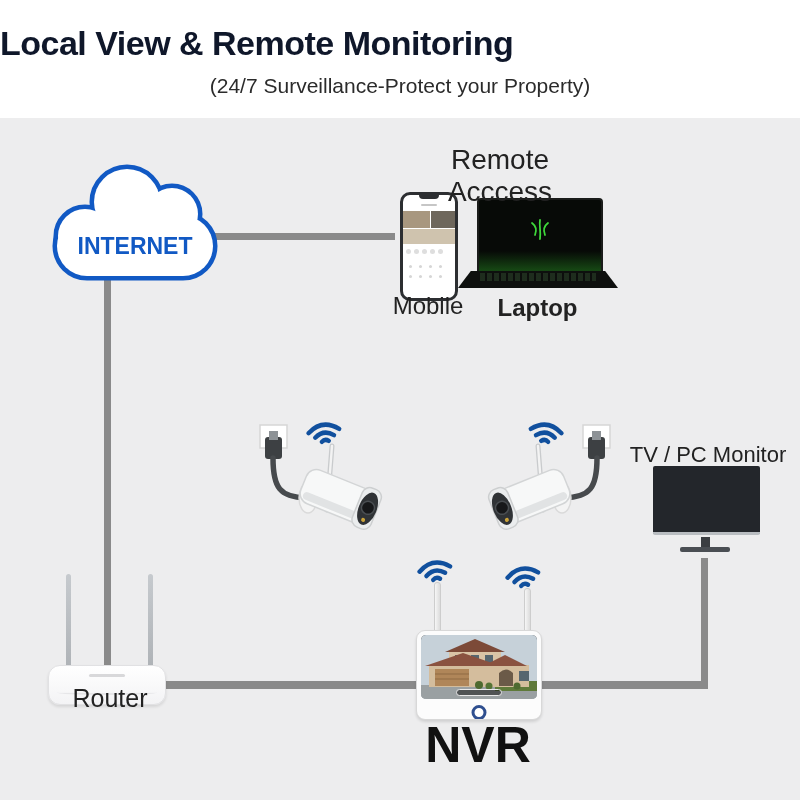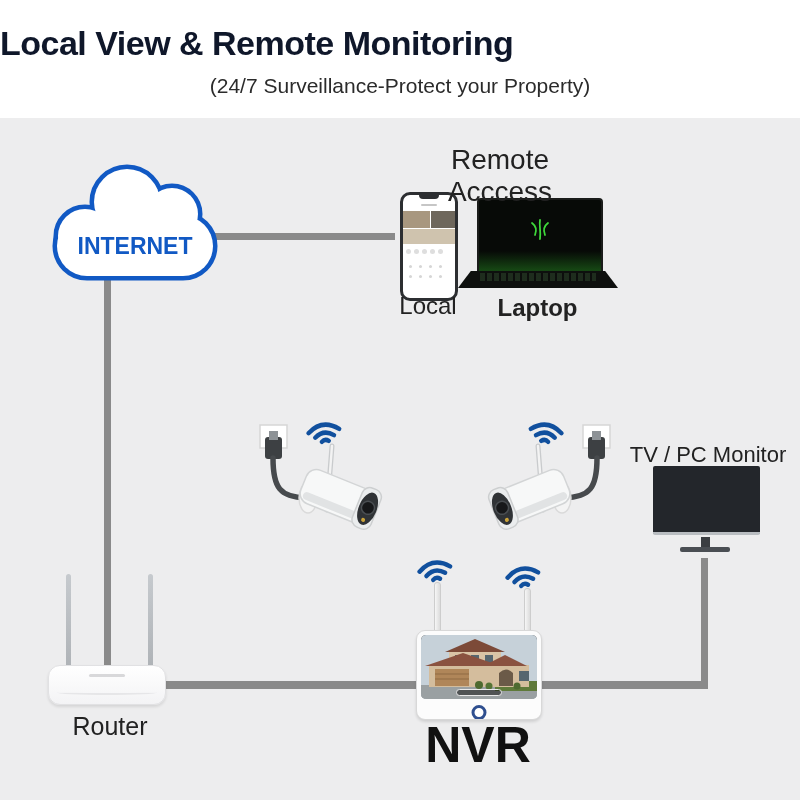--- a/index.html
+++ b/index.html
@@ -26,21 +26,21 @@
 
   
   .cloud{left:45px;top:160px;width:180px;height:130px;z-index:2;}
 
   
   .lbl{z-index:4;text-align:center;color:#222;}
   .remote-heading{left:400px;top:144px;width:200px;font-size:28px;}
   .mobile-label{left:392px;top:292px;width:72px;font-size:24px;}
   .laptop-label{left:495px;top:294px;width:85px;font-size:24px;font-weight:bold;}
   .tv-label{left:628px;top:434px;width:160px;font-size:22px;margin-top:8px;}
-  .router-label{left:58px;top:712px;width:104px;font-size:25px;}
+  .router-label{left:58px;top:684px;width:104px;font-size:25px;}
   .nvr-label{left:413px;top:716px;width:130px;font-size:50px;font-weight:800;color:#111;}
 
   
   .phone{left:400px;top:192px;width:52px;height:103px;z-index:3;
          background:#fff;border:3px solid #2c2e31;border-radius:10px;overflow:hidden;}
   .phone .notch{position:absolute;left:50%;top:0;transform:translateX(-50%);
          width:20px;height:4px;background:#2c2e31;border-radius:0 0 4px 4px;}
   .phone .hdr{position:absolute;left:50%;top:9px;transform:translateX(-50%);
          width:16px;height:2px;background:#c6c6c6;border-radius:1px;}
   .phone .ph-row1{position:absolute;left:0;top:16px;width:100%;height:17px;display:flex;gap:1px;}
@@ -160,21 +160,21 @@
       <i></i>
       <i></i>
     </div>
   <div class="dots" style="top:80px">
       <i></i>
       <i></i>
       <i></i>
       <i></i>
     </div>
 </div>
-<div class="abs lbl mobile-label">Local</div>
+<div class="abs lbl mobile-label">Mobile</div>
 
 <div class="abs laptop">
   <div class="screen">
     <div class="glow"></div>
     <svg class="logo" width="22" height="24" viewBox="0 0 22 24">
       <g stroke="#3ed63a" stroke-width="1.8" fill="none" stroke-linecap="round">
         <path d="M11 2 C 10 8, 12 12, 11 21"></path>
         <path d="M3 5 C 7 8, 8 12, 6 17"></path>
         <path d="M19 5 C 15 8, 14 12, 16 17"></path>
       </g>

